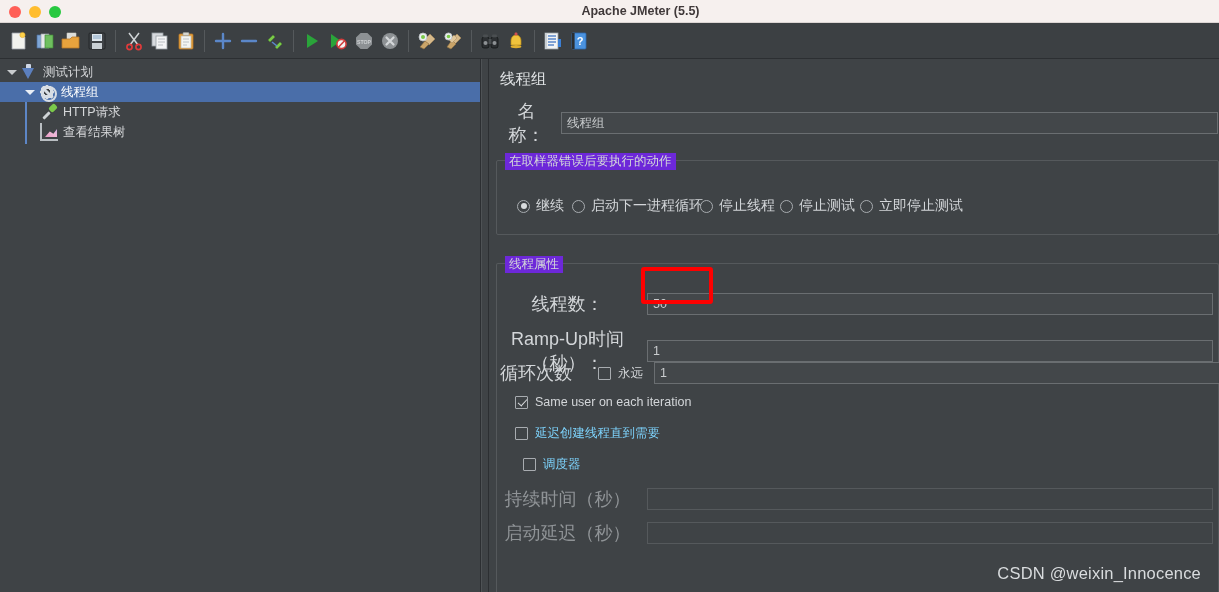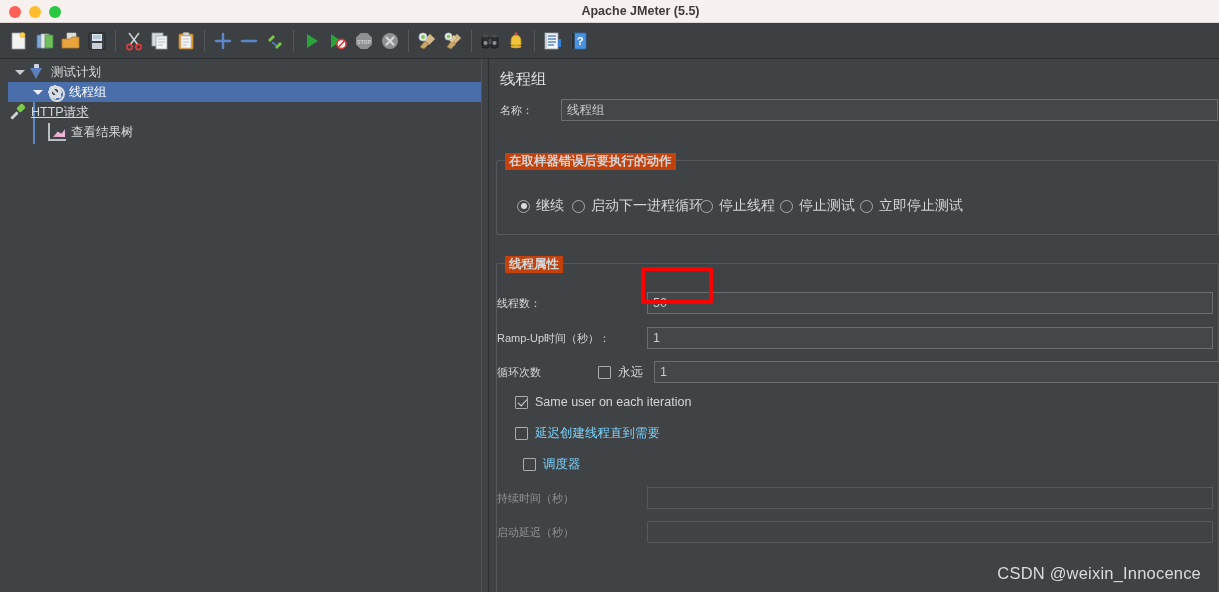--- a/index.html
+++ b/index.html
@@ -39,21 +39,21 @@
     display: flex; align-items: center; justify-content: center;
     position: relative;
   }
   .tb-sep { width: 1px; height: 22px; background: #55595c; margin: 0 5px; }
 
   
   .ic { position: relative; width: 20px; height: 20px; display:block; }
 
   
   .tree-panel {
-    position: absolute; left: 8px; top: 59px; width: 481px; height: 533px;
+    position: absolute; left: 0; top: 59px; width: 481px; height: 533px;
     background: #3f4346;
     border-right: 1px solid #2c2f32;
     overflow: hidden;
   }
   .splitter {
     position: absolute; left: 481px; top: 59px; width: 8px; height: 533px;
     background: #3f4346;
     border-left: 1px solid #4e5255;
     border-right: 1px solid #2c2f32;
   }
@@ -130,42 +130,42 @@
     clip-path: polygon(0 100%, 40% 30%, 70% 60%, 100% 0, 100% 100%);
   }
 
   
   .panel-title {
     position: absolute; left: 11px; top: 10px;
     font-size: 15.5px; color: #dfe2e4;
   }
   .field-row { position: absolute; display: flex; align-items: center; }
   .field-label {
-    font-size: 11px; color: #d3d6d9; text-align: left;
+    font-size: 18px; color: #d3d6d9; text-align: center;
   }
   .txt {
     background: #43474a; border: 1px solid #6a6e71;
     color: #c9ccce; font-size: 12.5px;
     height: 22px; line-height: 20px; padding: 0 5px;
     font-family: "Liberation Sans", sans-serif;
     outline: none;
   }
   .txt::placeholder { color: #8b8f92; }
   .txt.disabled { color: #7e8284; border-color: #55595c; background: #3f4346; }
 
   
   .group {
     position: absolute;
     border: 1px solid #55595c;
     border-radius: 2px;
   }
   .group-legend {
     position: absolute; top: -8px; left: 8px;
-    background: #c2410c; padding: 0 4px;
-    font-size: 12.5px; color: #d3d6d9; font-weight: bold;
+    background: #6d28d9; padding: 0 4px;
+    font-size: 12.5px; color: #d3d6d9;
   }
 
   
   .radio-item { position: absolute; display: flex; align-items: center; }
   .radio {
     width: 13px; height: 13px; border-radius: 50%;
     border: 1.5px solid #a8acb0; background: #3f4346;
     position: relative; flex: none; margin-right: 6px;
   }
   .radio.on::after {
@@ -397,21 +397,21 @@
       <div class="tw">
           <div class="caret"></div>
         </div>
       <div class="tree-icon icn-gear"></div>
       <div class="tree-label">线程组</div>
     </div>
 
     <div style="position:relative;">
       <div class="guide" style="top:0;height:42px;left:25px;"></div>
 
-      <div class="tree-row" style="text-decoration:underline;">
+      <div class="tree-row" style="padding-left:40px;">
         <div class="tree-icon icn-pipette"></div>
         <div class="tree-label">HTTP请求</div>
       </div>
 
       <div class="tree-row" style="padding-left:40px;">
         <div class="tree-icon icn-chart"></div>
         <div class="tree-label">查看结果树</div>
       </div>
     </div>
 

